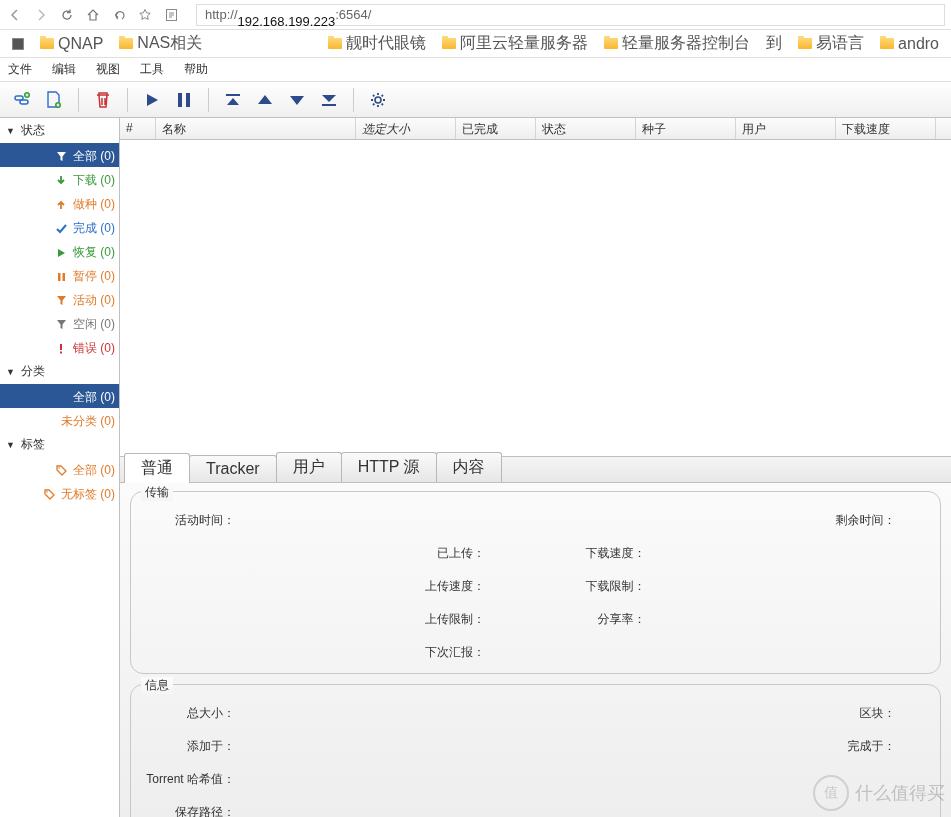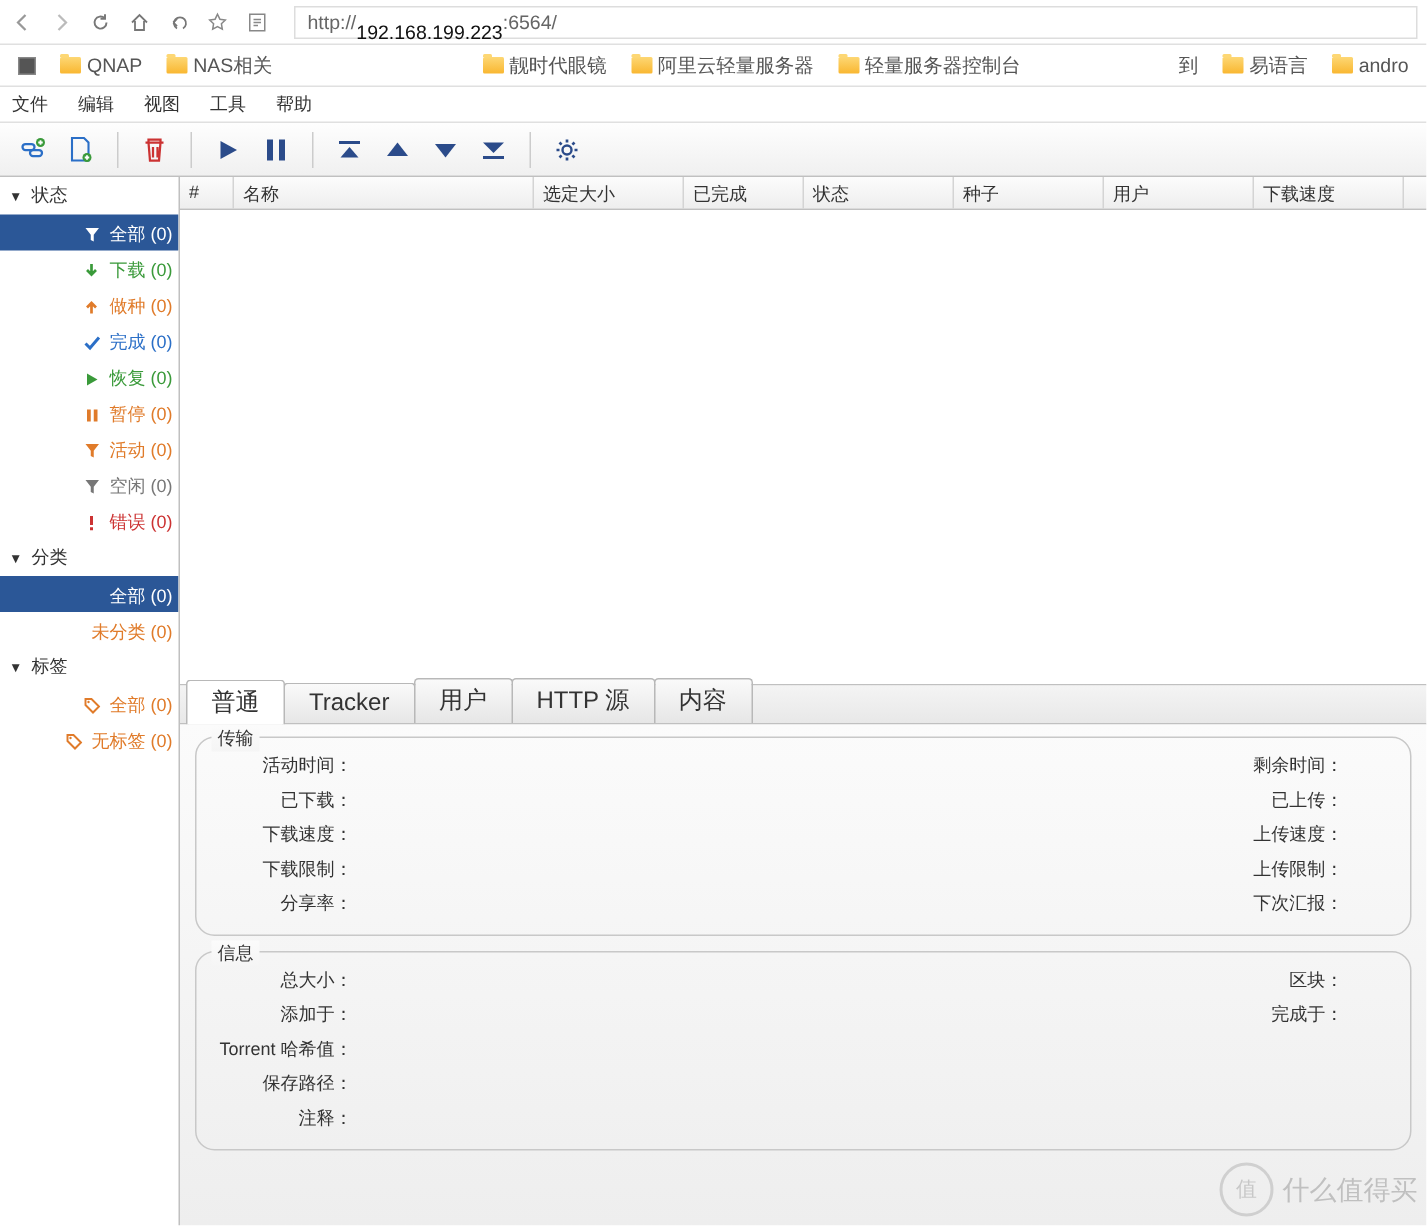--- a/index.html
+++ b/index.html
@@ -6,21 +6,21 @@
 body { font-size: 12px; color: #333; background: #fff; width: 951px; height: 817px; overflow: hidden; position: relative; }
 
 
 .browser-bar { height: 30px; display: flex; align-items: center; padding: 0 6px; border-bottom: 1px solid #e0e0e0; gap: 8px; }
 .nav-btn { width: 18px; height: 18px; display: flex; align-items: center; justify-content: center; color: #888; }
 .url-bar { flex: 1; height: 22px; border: 1px solid #ddd; padding: 0 8px; display: flex; align-items: center; margin-left: 8px; color: #666; font-size: 13px; }
 .url-bar .url-text { color: #111; margin-top: 14px; }
 
 
 .bookmarks { height: 28px; display: flex; align-items: center; padding: 0 6px; gap: 4px; border-bottom: 1px solid #e0e0e0; }
-.bm-item { display: flex; align-items: center; gap: 4px; padding: 2px 6px; color: #555; font-size: 13px; white-space: nowrap; }
+.bm-item { display: flex; align-items: center; gap: 4px; padding: 2px 6px; color: #555; font-size: 16px; white-space: nowrap; }
 .folder-ico { width: 14px; height: 11px; background: linear-gradient(#fdd774,#f9b731); border-radius: 1px; position: relative; }
 .folder-ico::before { content:""; position:absolute; top:-2px; left:0; width:6px; height:2px; background:#fdd774; border-radius:1px 1px 0 0; }
 .sq-ico { width:12px; height:12px; border:1px solid #888; background:#555; }
 .bm-spacer { width: 120px; }
 .bm-right { margin-left:auto; display:flex; gap:4px; }
 
 
 .app-menu { height: 24px; display: flex; align-items: center; padding: 0 8px; gap: 20px; border-bottom: 1px solid #e0e0e0; font-size: 12px; color: #333; }
 .app-menu span { cursor: default; }
 
@@ -48,21 +48,21 @@
 .tabs-row { display:flex; align-items:flex-end; height:26px; padding:0 4px; background:linear-gradient(#f4f4f4,#e8e8e8); border-bottom:1px solid #c0c0c0; gap:0; }
 .tab { padding:4px 16px; border:1px solid #b8b8b8; border-bottom:none; background:linear-gradient(#fafafa,#e6e6e6); font-size:16px; border-radius:3px 3px 0 0; margin-right:-1px; color:#333; }
 .tab.active { background:#fff; position:relative; top:1px; }
 
 .detail-pane { flex:1; background:linear-gradient(#fbfbfb,#eee); overflow:auto; padding:8px 10px 10px; }
 .fieldset { border:1px solid #c8c8c8; border-radius:13px; padding:10px 14px 12px; margin-bottom:10px; position:relative; }
 .fieldset .legend { position:absolute; top:-8px; left:10px; background:linear-gradient(#fbfbfb,#f5f5f5); padding:0 4px; font-size:12px; color:#333; }
 .kv-grid { display:grid; grid-template-columns: 1fr 1fr; column-gap:40px; row-gap:6px; }
 .kv-full { grid-column: 1 / 3; }
 .kv { display:flex; }
-.kv .k { width: 90px; text-align:right; color:#333; }
+.kv .k { width: 90px; text-align:right; color:#333;margin-top:10px; }
 .kv .v { flex:1; padding-left:4px; }
 .kv-r .k { width: 340px; }
 
 
 .c-orange{color:#e07b2a}.c-green{color:#3a9a3a}.c-blue{color:#2b6fc7}.c-gray{color:#777}.c-red{color:#c33}
 
 
 .wm { position:absolute; right:6px; bottom:6px; opacity:0.45; display:flex; align-items:center; gap:6px; font-size:18px; color:#888; }
 .wm-circ { width:36px; height:36px; border:2px solid #aaa; border-radius:50%; display:flex; align-items:center; justify-content:center; font-size:14px; color:#999; }
 
@@ -348,21 +348,21 @@
           </span>
           <span>无标签 (0)</span>
         </div>
       </div>
   </div>
 
   <div class="content">
     <div class="tbl-head" id="tbl-head">
         <div class="th" style="width: 36px;">#</div>
         <div class="th" style="width: 200px;">名称</div>
-        <div class="th" style="width: 100px;">选定大小</div>
+        <div class="th" style="width: 100px; font-style: italic;">选定大小</div>
         <div class="th" style="width: 80px;">已完成</div>
         <div class="th" style="width: 100px;">状态</div>
         <div class="th" style="width: 100px;">种子</div>
         <div class="th" style="width: 100px;">用户</div>
         <div class="th" style="width: 100px;">下载速度</div>
       </div>
     <div class="tbl-body"></div>
 
     <div class="tabs-row">
       <div class="tab active">普通</div>
@@ -377,24 +377,20 @@
         <div class="legend">传输</div>
         <div class="kv-grid" id="transfer-grid">
             <div class="kv">
               <div class="k">活动时间：</div>
               <div class="v"></div>
             </div>
             <div class="kv kv-r">
               <div class="k">剩余时间：</div>
               <div class="v"></div>
             </div>
-            <div class="kv">
-              <div class="k">已下载：</div>
-              <div class="v"></div>
-            </div>
             <div class="kv kv-r">
               <div class="k">已上传：</div>
               <div class="v"></div>
             </div>
             <div class="kv">
               <div class="k">下载速度：</div>
               <div class="v"></div>
             </div>
             <div class="kv kv-r">
               <div class="k">上传速度：</div>

